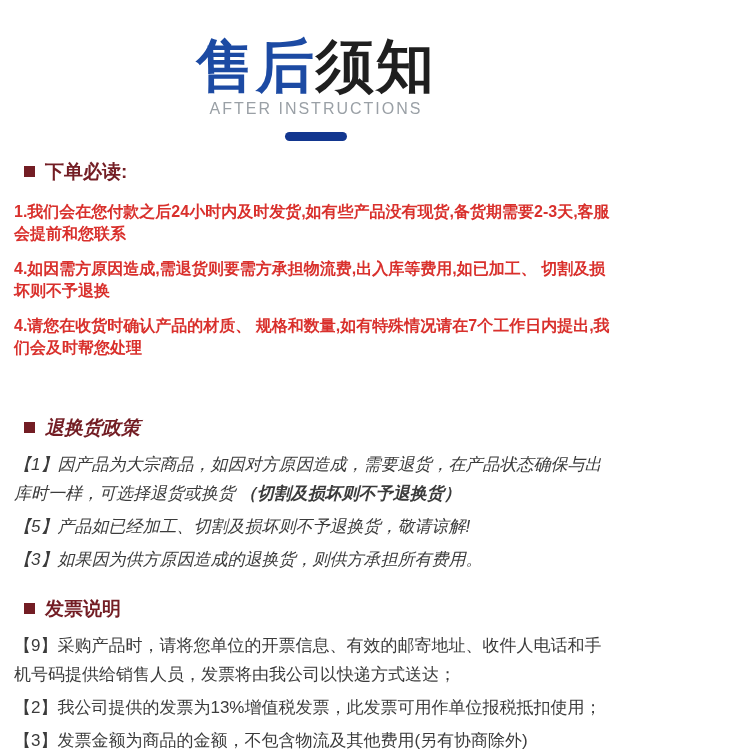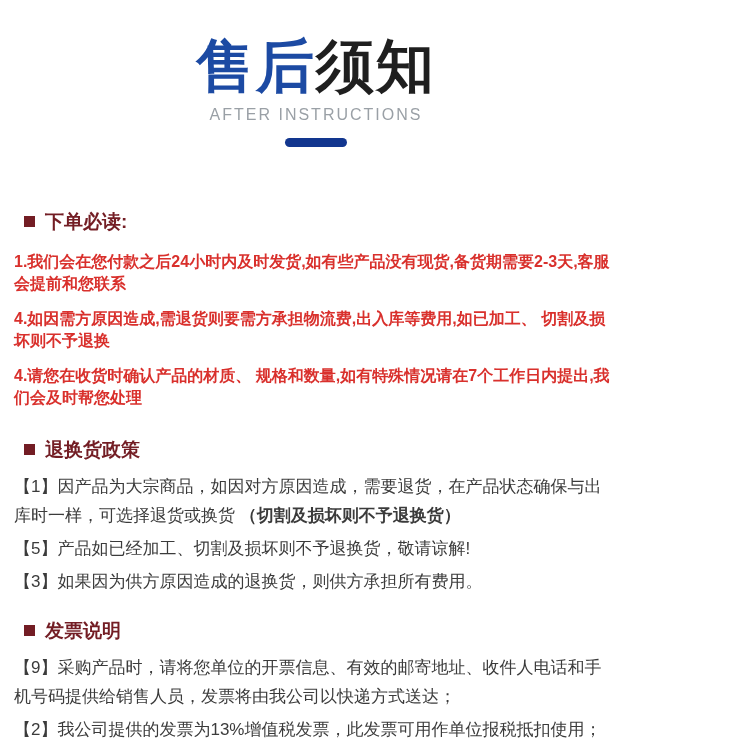--- a/index.html
+++ b/index.html
@@ -22,21 +22,21 @@
   .page{width:632px;height:750px;background:#fff;padding-top:34px;}
 
   
   .hdr{text-align:center;}
   .hdr h1{
     font-size:58px;line-height:1.1;font-weight:800;letter-spacing:2px;
   }
   .t-blue{color:var(--title-blue);}
   .t-dark{color:var(--title-dark);}
   .subtitle{
-    margin-top:8px;
+    margin-top:2px;
     font-size:16px;letter-spacing:2px;color:var(--subtitle-gray);
     font-weight:400;
   }
   .divider-bar{
     width:62px;height:9px;border-radius:5px;
     background:var(--divider-blue);
     margin:14px auto 0 auto;
   }
 
   
@@ -45,29 +45,29 @@
     display:flex;align-items:center;
     margin-left:10px;
     font-size:19px;font-weight:700;color:var(--heading-maroon);
   }
   .bullet{
     display:inline-block;width:11px;height:11px;
     background:var(--heading-maroon);
     margin-right:10px;flex:0 0 auto;
   }
 
-  .sec-must-read{margin-top:62px;}
+  .sec-must-read{margin-top:18px;}
   .red-item{
     margin-top:13px;
     font-size:16px;line-height:22px;font-weight:700;
     color:var(--alert-red);
   }
   .red-item:first-of-type{margin-top:16px;}
 
-  .sec-return{margin-top:28px;}
+  .sec-return{margin-top:56px;font-style:italic;}
   .sec-invoice{margin-top:22px;}
   .body-item{
     font-size:17px;line-height:29px;
     color:var(--body-gray);
     margin-top:4px;
   }
   .sec-return .body-item:first-of-type,
   .sec-invoice .body-item:first-of-type{margin-top:9px;}
   .body-item b{font-weight:700;}
 </style>

